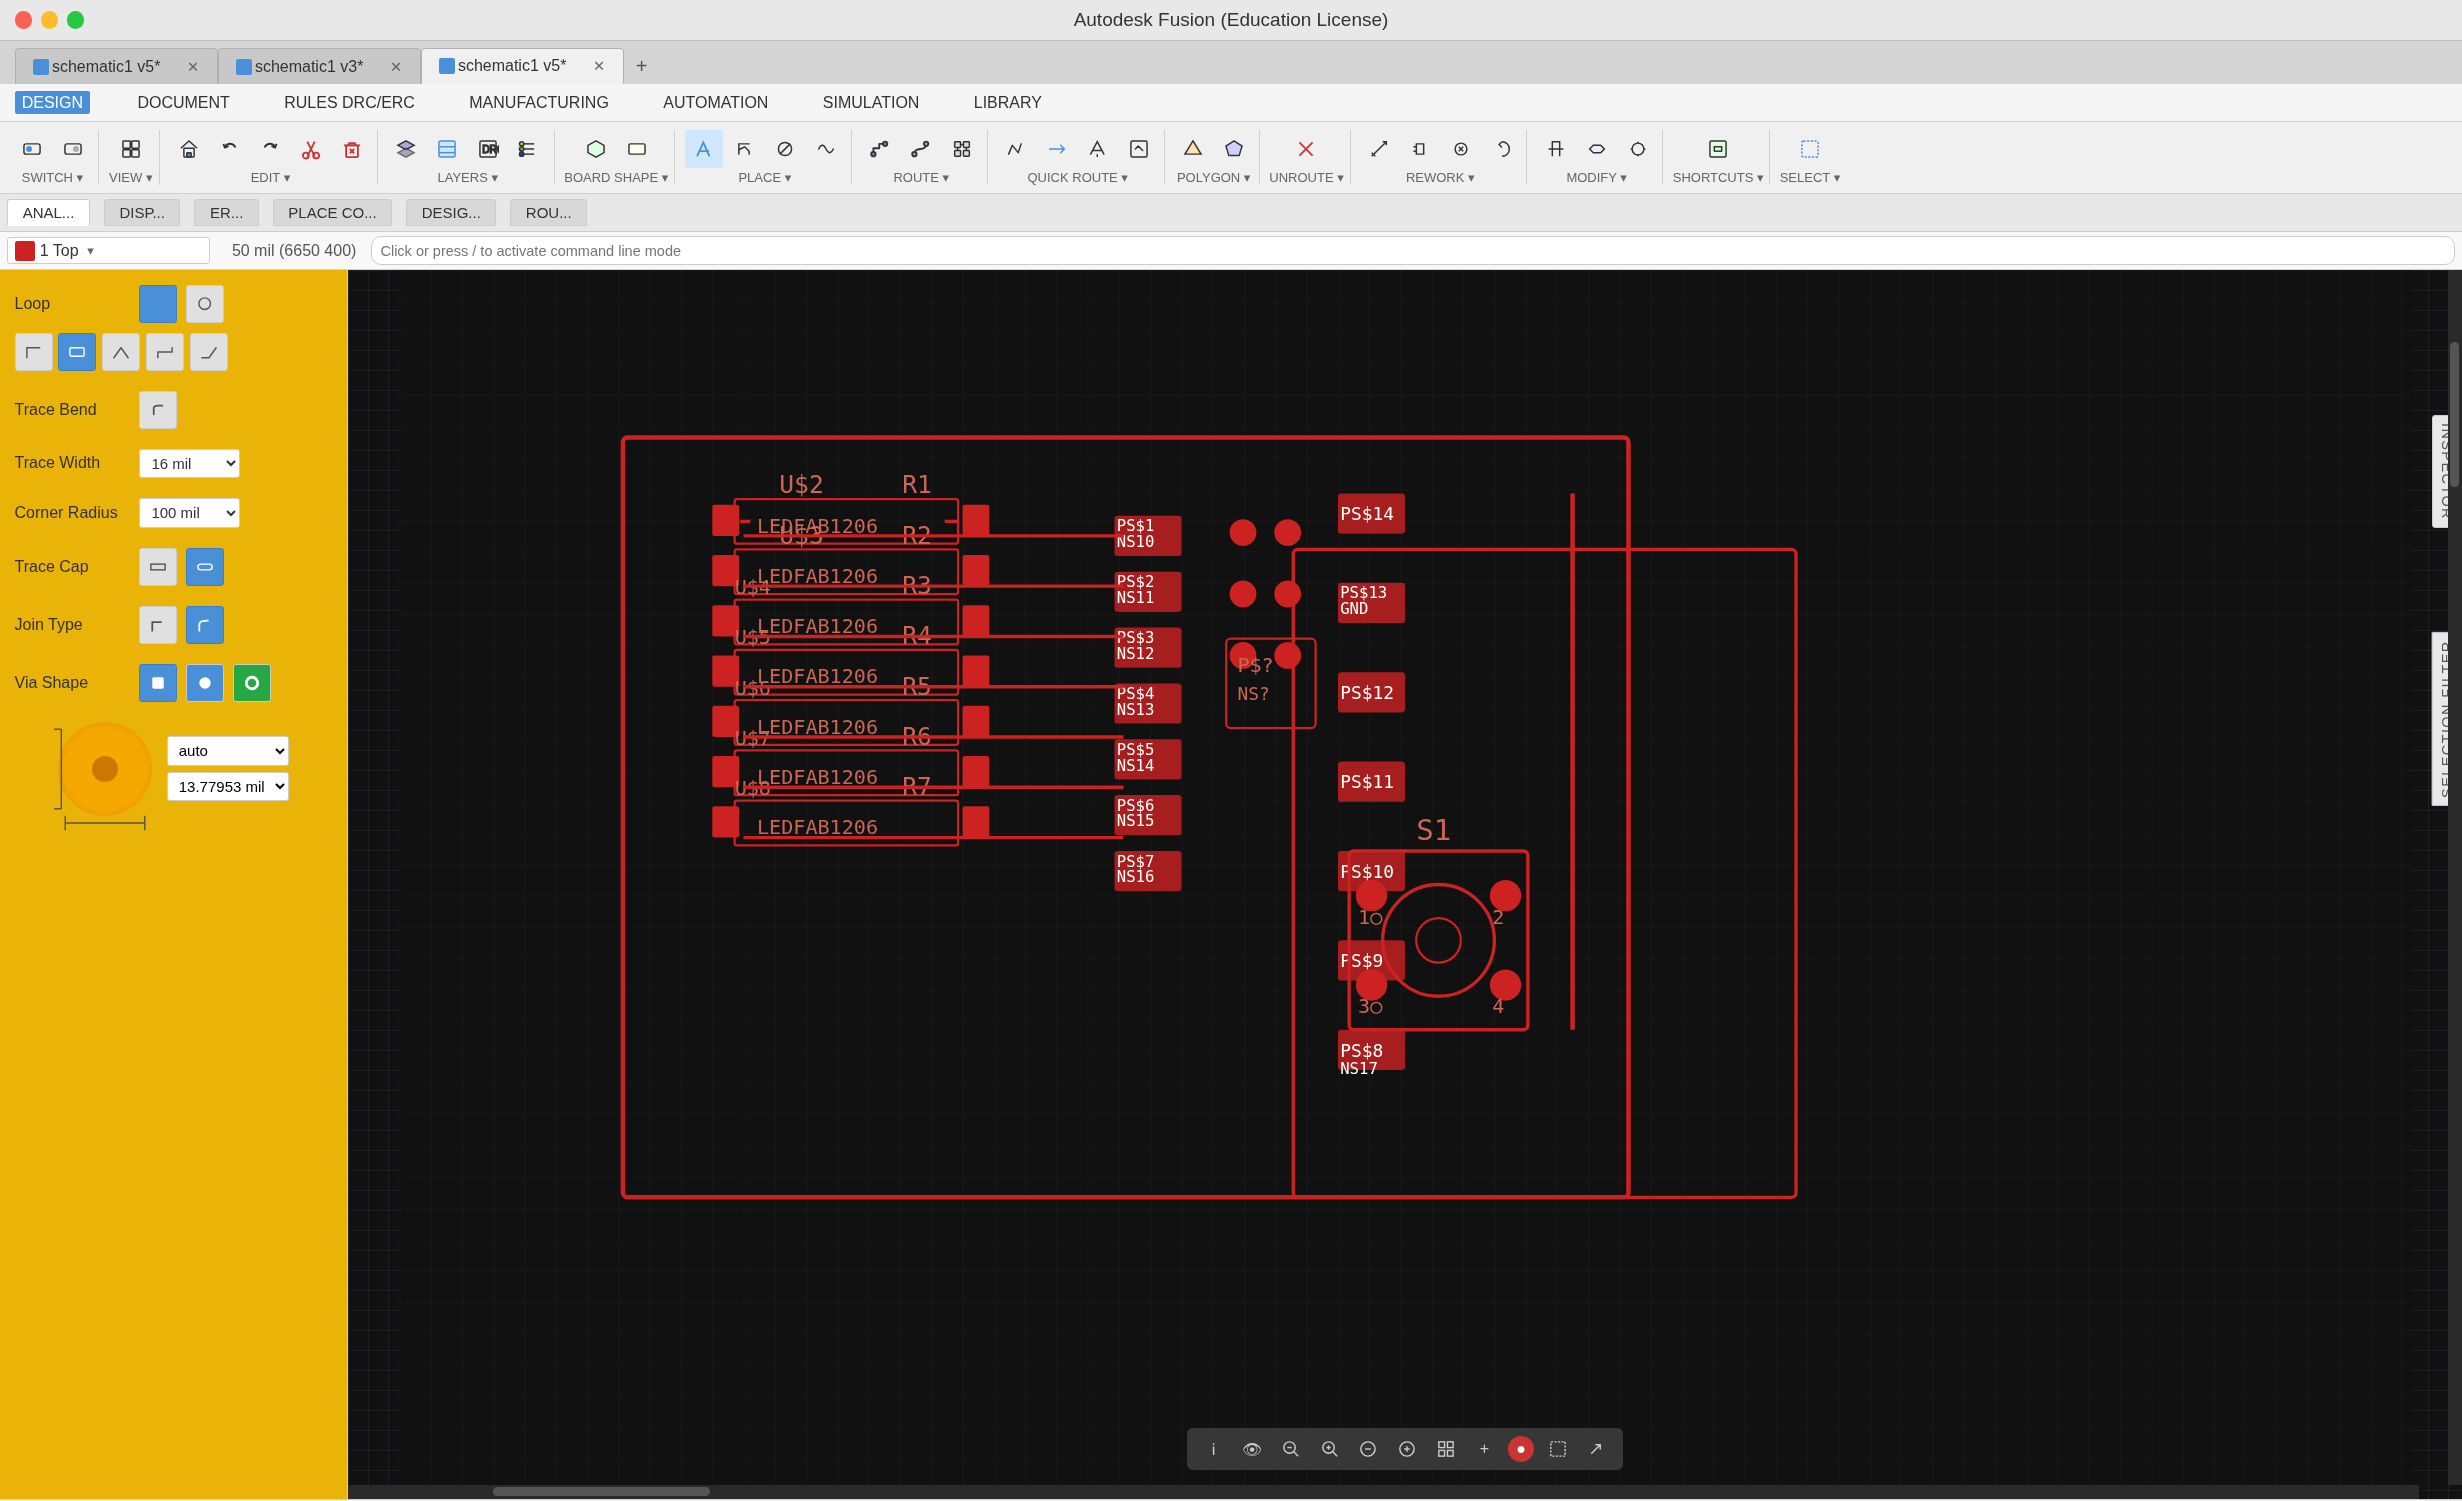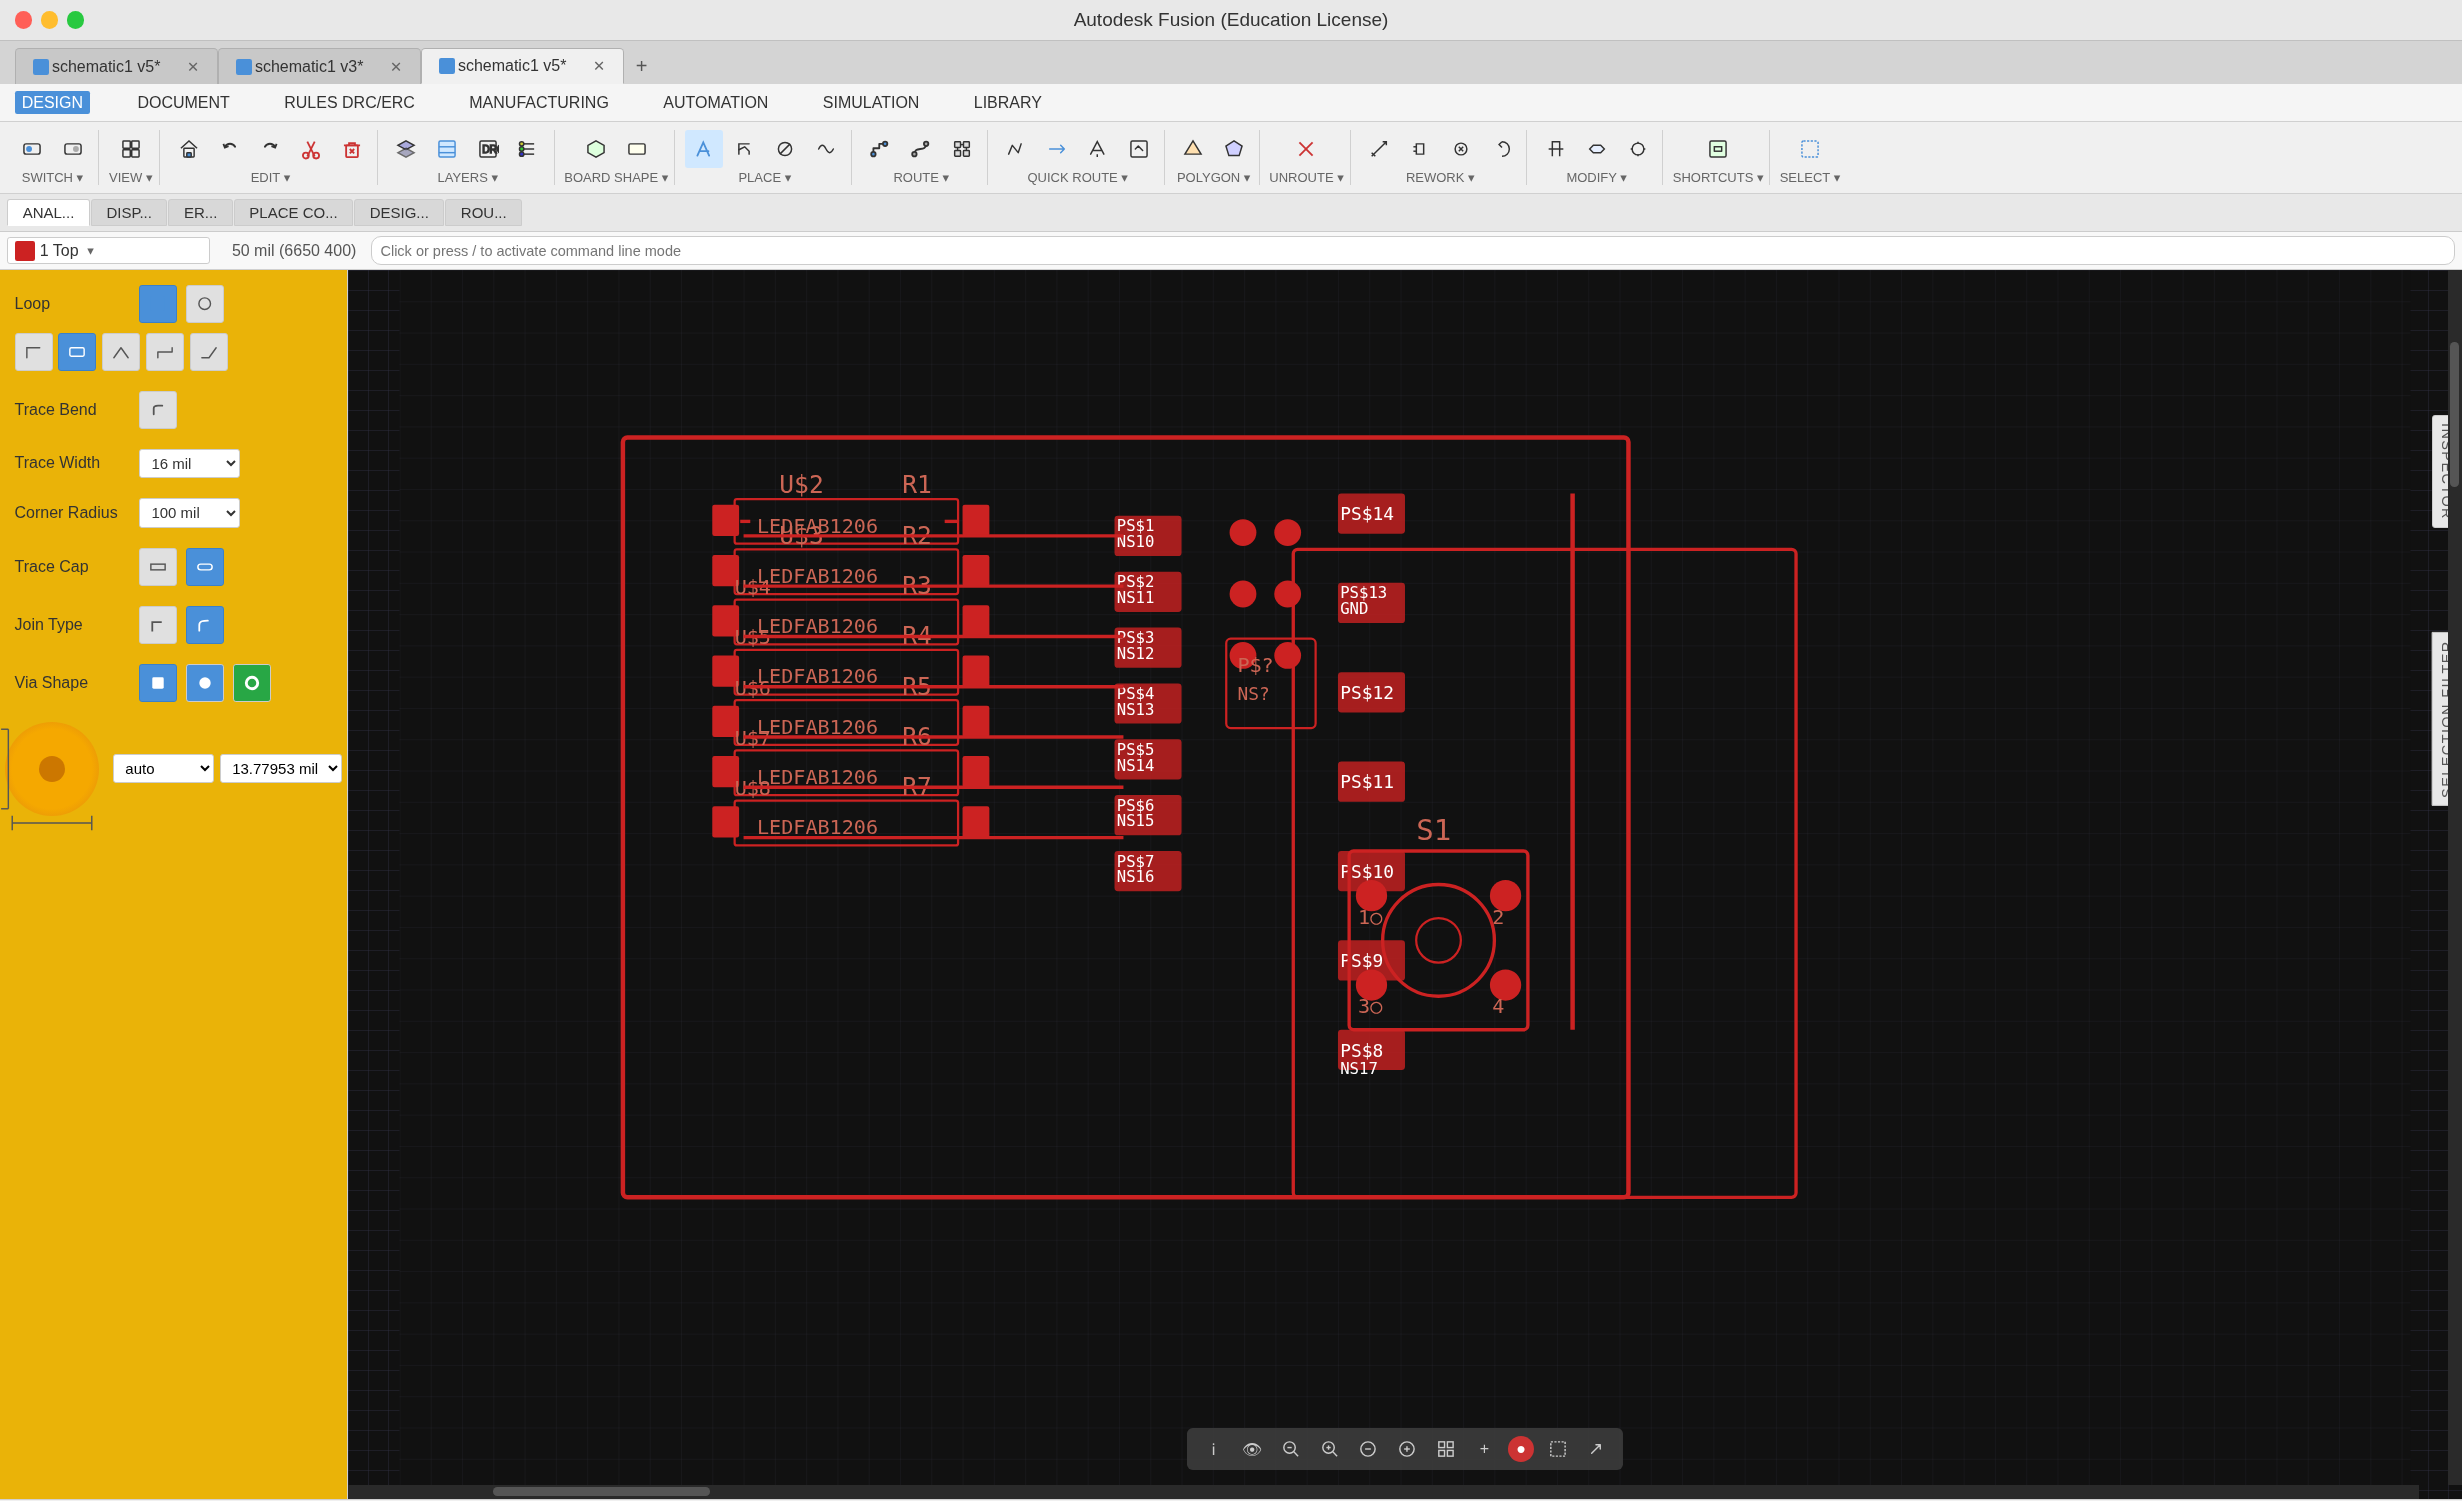--- a/index.html
+++ b/index.html
@@ -56,21 +56,21 @@
     .tb-icon {
       width: 38px; height: 38px; display: flex; align-items: center; justify-content: center;
       cursor: pointer; border-radius: 2.9px; font-size: 16px; color: #333; background: transparent;
     }
     .tb-icon.active { background: #d0e8ff; }
     .tb-icon svg { width: 22px; height: 22px; }
 
     
     .secondary-tabs {
       width: 100%; height: 38px; background: #e8e8e8; border-bottom: 0.7px solid #ccc;
-      display: flex; align-items: center; padding: 0 7.2px; gap: 1px;
+      display: flex; align-items: center; padding: 0 7.2px; gap: 14px;
     }
     .sec-tab {
       padding: 4.3px 14.5px; font-size: 15px; color: #333; cursor: pointer;
       border: 0.7px solid #ccc; border-radius: 2.9px 2.9px 0 0; background: #d8d8d8;
     }
     .sec-tab.active { background: #fff; border-bottom: 0.7px solid #fff; }
 
     
     .layer-row {
       width: 100%; height: 38px; background: #f8f8f8; border-bottom: 0.7px solid #d0d0d0;
@@ -121,21 +121,21 @@
       display: flex; align-items: center; justify-content: center;
       margin-top: 7.2px; margin-bottom: 7.2px;
     }
     .via-visual {
       width: 94px; height: 94px; border-radius: 50%;
       background: radial-gradient(circle at 50% 50%, #f5a800 60%, #e8950a 80%, #c07800 100%);
       display: flex; align-items: center; justify-content: center;
       position: relative;
     }
     .via-inner { width: 26px; height: 26px; border-radius: 50%; background: #cc7700; }
-    .via-info { margin-left: 14.5px; display: flex; flex-direction: row; gap: 5.8px; }
+    .via-info { margin-left: 14.5px; display: flex; flex-direction: column; gap: 5.8px; }
     .via-select {
       border: 0.7px solid #ccc; background: white; border-radius: 2.9px; padding: 4.3px 7.2px;
       font-size: 15px; min-width: 101px;
     }
 
     
     .canvas-area {
       flex: 1; background: #111; position: relative; overflow: hidden;
     }
     .pcb-canvas {

